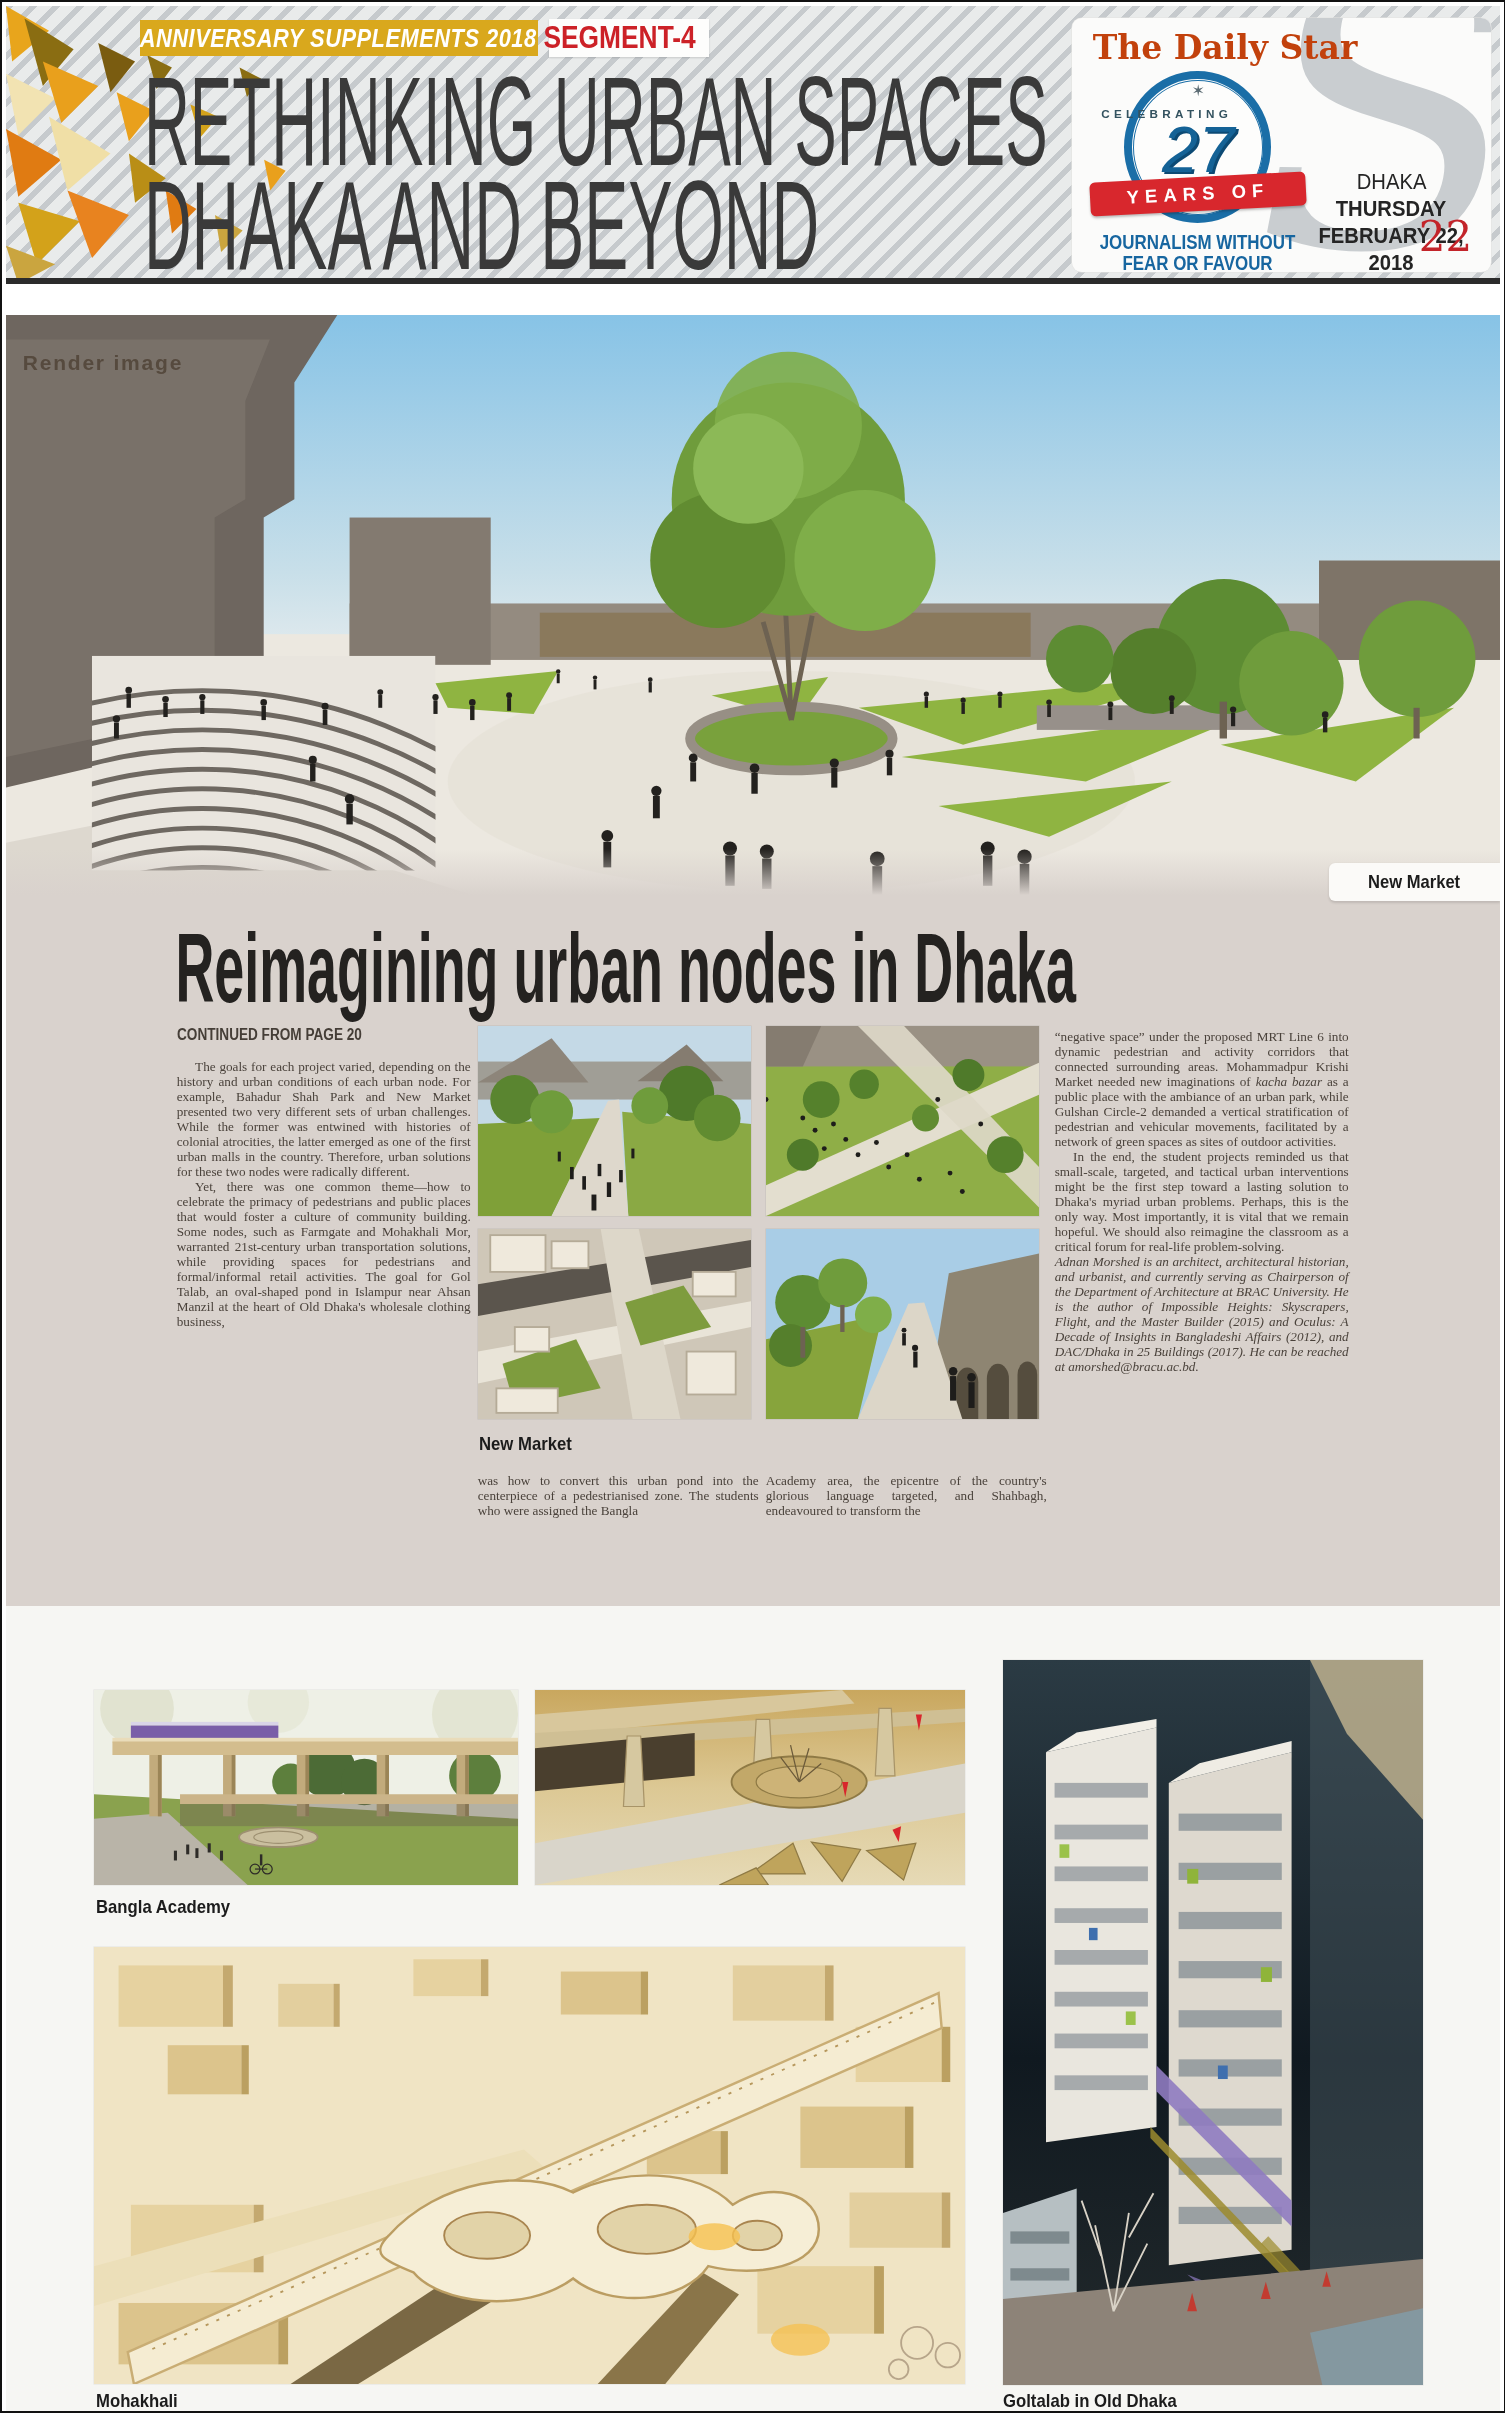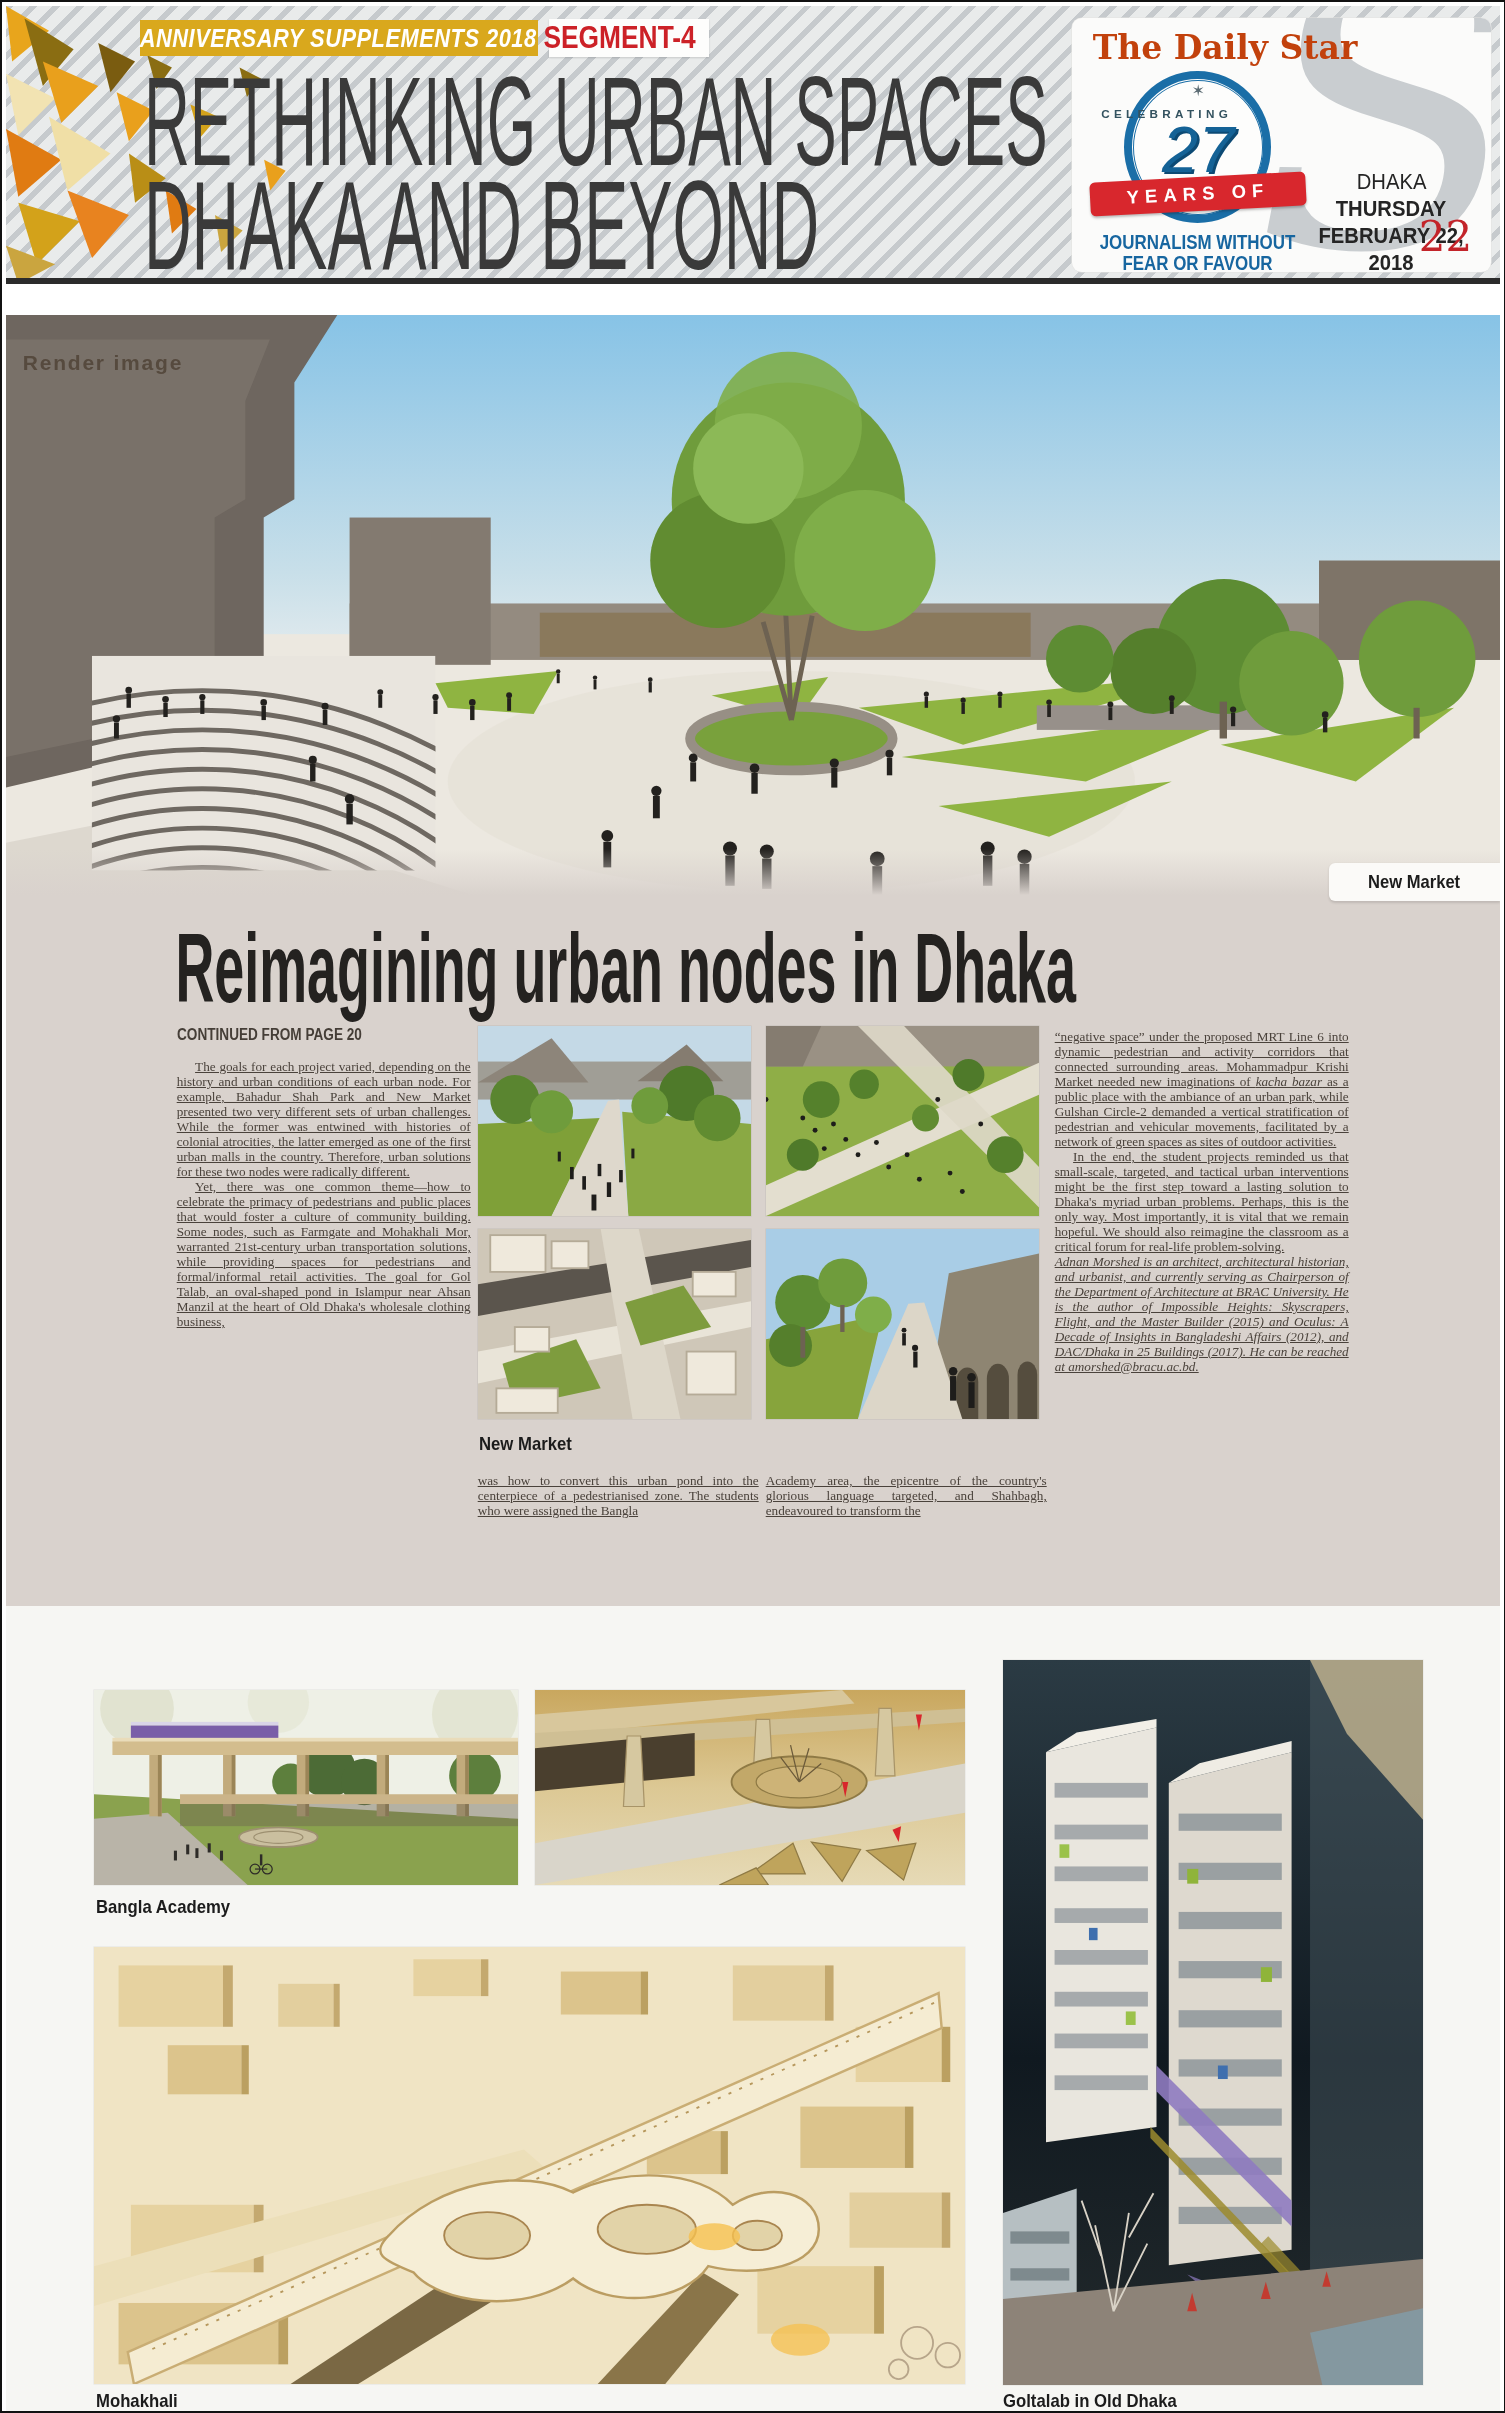--- a/index.html
+++ b/index.html
@@ -54,21 +54,21 @@
   .hero-watermark{position:absolute;left:17px;top:36px;color:#564a3e;font-weight:bold;font-size:21px;
                   letter-spacing:1.8px;text-align:center;}
   .hero-label{position:absolute;left:1323px;right:0;top:548px;height:38px;background:#fbfaf8;
               border-radius:6.1px 0 0 6.1px;display:flex;align-items:center;justify-content:center;
               box-shadow:0 1.2px 2.5px rgba(0,0,0,.12);}
   .hero-label span{font-weight:bold;font-size:18.4px;color:#1c1c1c;transform:scaleX(.9);}
   .headline-svg{position:absolute;left:167px;top:594px;}
   .kicker{position:absolute;left:171px;top:711px;font-weight:bold;font-size:16px;color:#453e37;
           transform:scaleX(.85);transform-origin:left;white-space:nowrap;}
   .bodytext{font-family:"Liberation Serif",serif;font-size:13.2px;line-height:15px;color:#4a423b;
-            text-align:justify;text-decoration:underline;}
+            text-align:justify;}
   .bodytext p{margin:0;}
   .bodytext p.ind{text-indent:18.4px;}
   .col1{position:absolute;left:171px;top:744px;width:294px;}
   .col2t{position:absolute;left:472px;top:1158px;width:281px;}
   .col3t{position:absolute;left:760px;top:1158px;width:281px;}
   .col4{position:absolute;left:1049px;top:714px;width:294px;}
   .bio{margin-top:21px;font-style:italic;}
   .midcap{position:absolute;left:473px;top:1118px;font-weight:bold;font-size:19px;color:#1c1c1c;
           transform:scaleX(.88);transform-origin:left;white-space:nowrap;}
   .cell{position:absolute;width:273px;height:190px;box-shadow:0 0 0 0.6px rgba(0,0,0,.08);}

